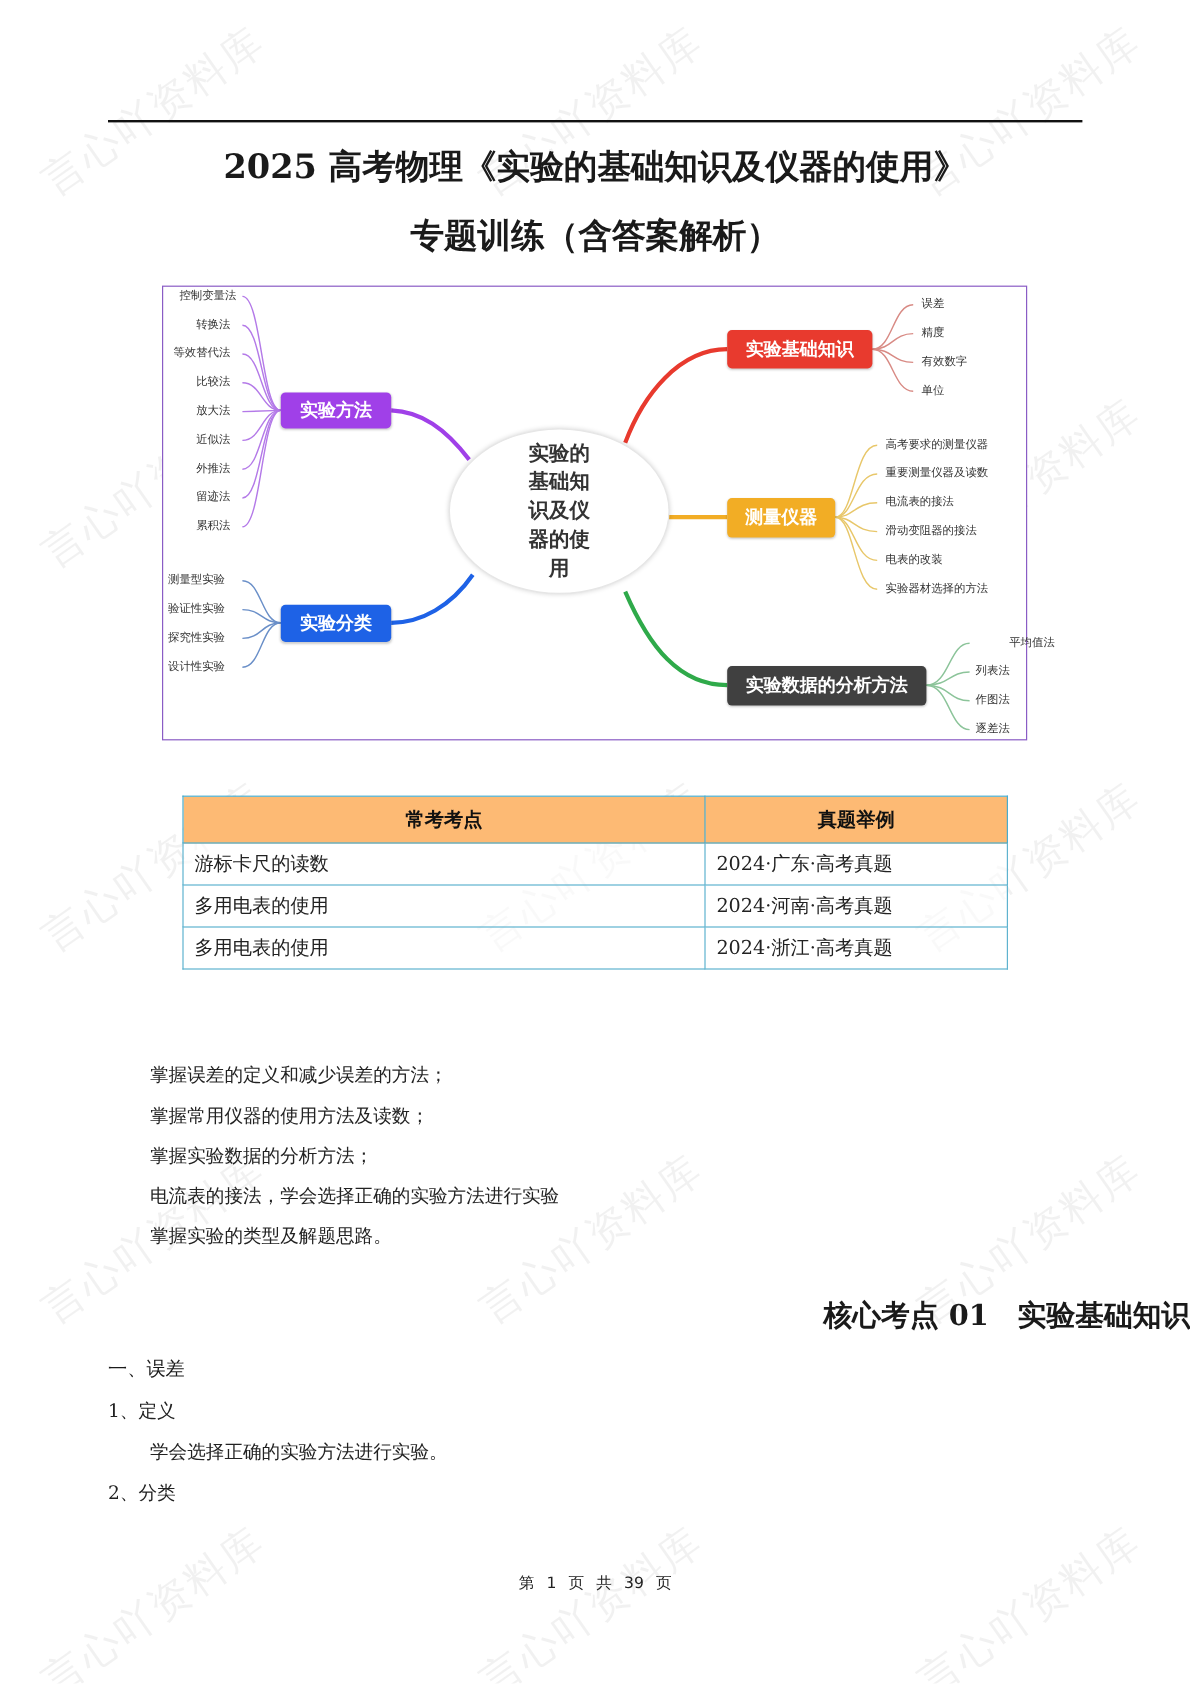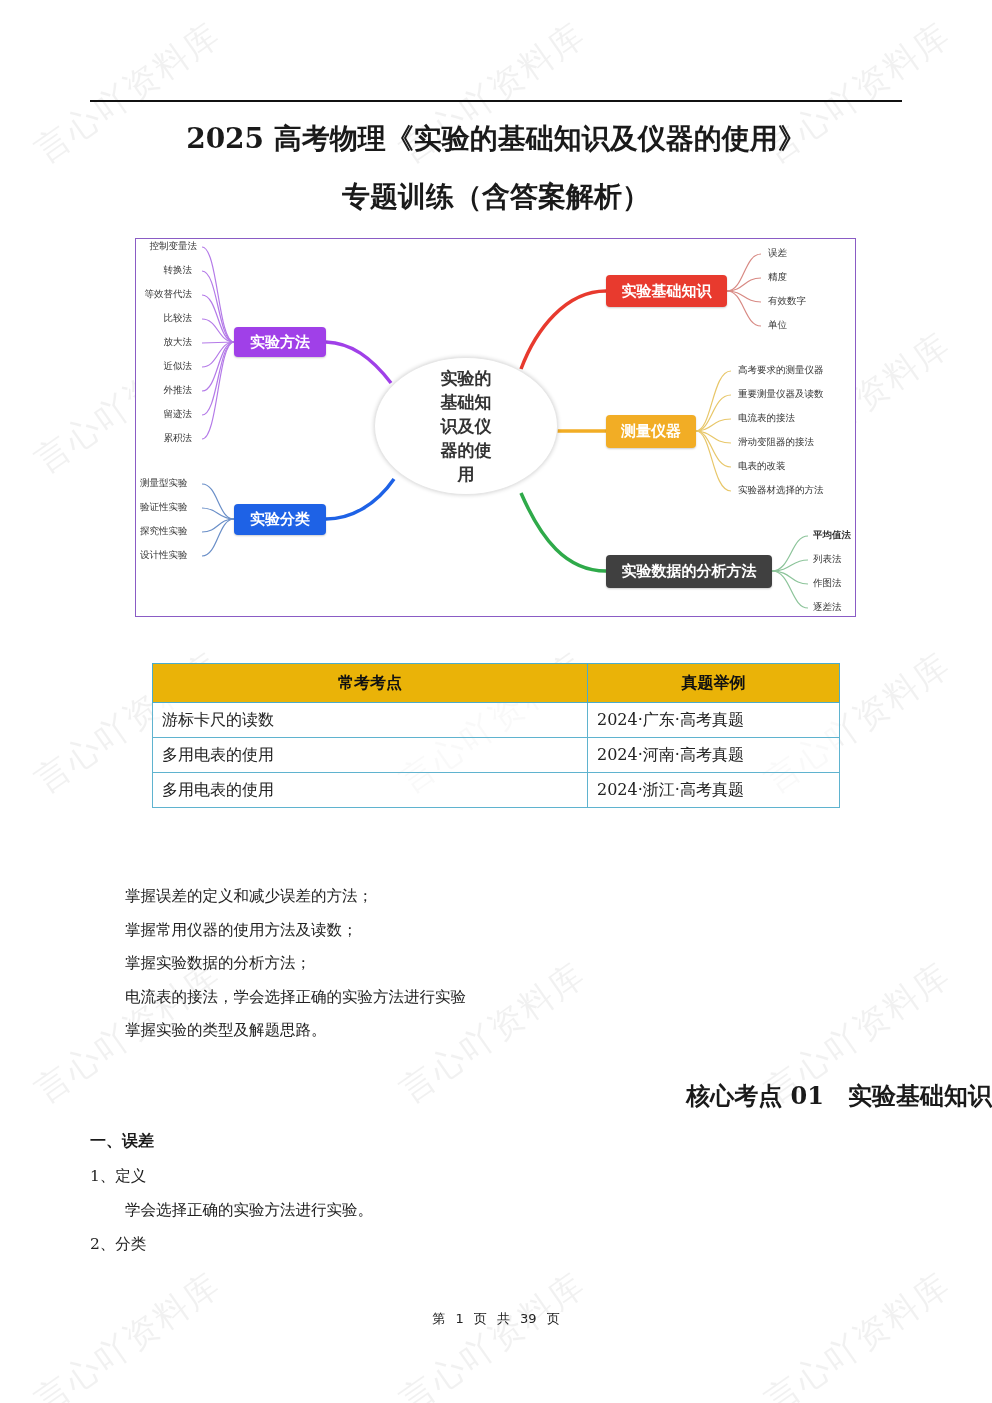--- a/index.html
+++ b/index.html
@@ -23,31 +23,31 @@
           font-size: 15px; border-radius: 4px; display: flex; align-items: center; justify-content: center;
           box-shadow: 0 1px 2px rgba(0,0,0,0.2); }
   .center { position: absolute; left: 238px; top: 118px; width: 182px; height: 136px; border-radius: 50%;
             background: #fff; box-shadow: 0 0 4px rgba(0,0,0,0.18); border: 1px solid #e6e6e6;
             display: flex; align-items: center; justify-content: center; }
   .center-text { width: 64px; font-family: "DejaVu Sans", sans-serif; font-weight: bold; font-size: 17px;
                  line-height: 24px; color: #333; text-align: center; word-break: break-all; }
 
   
   .exam-table { position: absolute; left: 152px; top: 663px; width: 688px; border-collapse: collapse; z-index: 1; }
-  .exam-table th { background: #eab308; height: 36px; font-size: 16px; font-weight: bold; color: #111;
+  .exam-table th { background: #fdba74; height: 36px; font-size: 16px; font-weight: bold; color: #111;
                    border: 1.5px solid #4aaccc; margin-top: 46px; }
   .exam-table td { height: 34px; font-size: 16px; padding: 0 9px; border: 1.5px solid #5fb3cf; color: #222; background: rgba(255,255,255,0.6); }
   .exam-table .col1 { width: 432px; }
 
   .goals { position: absolute; left: 125px; top: 880px; z-index: 1; }
   .goal { font-size: 15.5px; line-height: 33.6px; color: #222; }
 
   .section-title { position: absolute; left: 0; width: 992px; top: 1080px; text-align: right;
                    font-size: 24px; font-weight: bold; }
-  .h1 { position: absolute; left: 90px; top: 1131px; font-size: 16px; font-weight: bold; }
+  .h1 { position: absolute; left: 90px; top: 1131px; font-size: 16px; font-weight: normal; }
   .p { position: absolute; font-size: 15.5px; color: #222; }
   .footer { position: absolute; left: 0; width: 992px; top: 1310px; text-align: center; font-size: 13px;
             font-family: "DejaVu Sans", sans-serif; color: #222; word-spacing: 6px; }
 </style>
 </head>
 <body>
 
 <div class="watermark-layer">
   <div class="wm" style="left:20px;top:70px;">言心吖资料库</div>
   <div class="wm" style="left:385px;top:70px;">言心吖资料库</div>
@@ -165,21 +165,21 @@
   <div class="leaf" style="left:602px;top:125px;">高考要求的测量仪器</div>
   <div class="leaf" style="left:602px;top:149px;">重要测量仪器及读数</div>
   <div class="leaf" style="left:602px;top:173px;">电流表的接法</div>
   <div class="leaf" style="left:602px;top:197px;">滑动变阻器的接法</div>
   <div class="leaf" style="left:602px;top:221px;">电表的改装</div>
   <div class="leaf" style="left:602px;top:245px;">实验器材选择的方法</div>
 
   <div class="node" style="left:470px;top:316px;width:166px;height:33px;background:#404040;">
     <span>实验数据的分析方法</span>
   </div>
-  <div class="leaf" style="left:677px;top:290px;font-weight:bold;">平均值法</div>
+  <div class="leaf" style="left:705px;top:290px;">平均值法</div>
   <div class="leaf" style="left:677px;top:314px;">列表法</div>
   <div class="leaf" style="left:677px;top:338px;">作图法</div>
   <div class="leaf" style="left:677px;top:362px;">逐差法</div>
 </div>
 
 <table class="exam-table">
   <thead>
     <tr>
       <th class="col1">常考考点</th>
       <th>真题举例</th>

